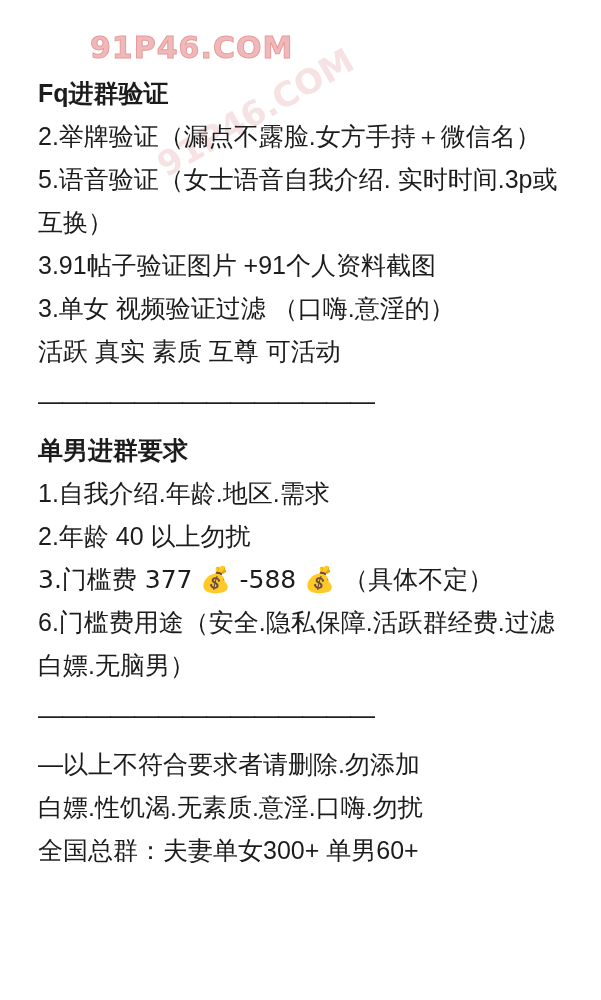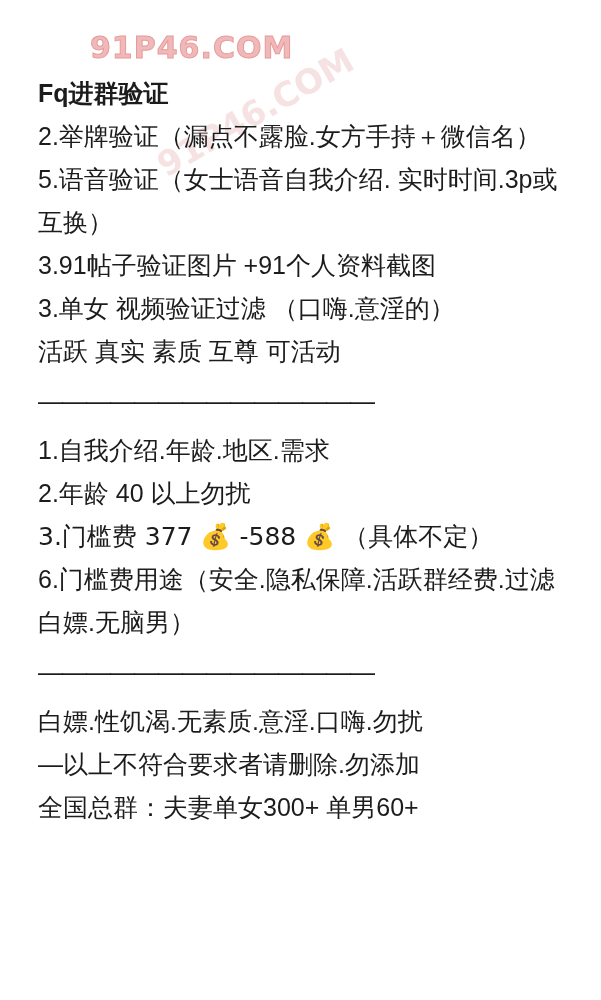--- a/index.html
+++ b/index.html
@@ -101,30 +101,31 @@
       <div class="line">3.91帖子验证图片 +91个人资料截图</div>
       <div class="line">3.单女 视频验证过滤 （口嗨.意淫的）</div>
       <div class="line">活跃 真实 素质 互尊 可活动</div>
     </div>
 
     <div class="gap-small"></div>
     <div class="divider">——————————————</div>
     <div class="gap-small"></div>
 
     <div class="block">
+      <div class="line heading">单男进群要求</div>
       <div class="line">1.自我介绍.年龄.地区.需求</div>
       <div class="line">2.年龄 40 以上勿扰</div>
       <div class="line emoji">3.门槛费 377 💰 -588 💰 （具体不定）</div>
       <div class="line">6.门槛费用途（安全.隐私保障.活跃群经费.过滤白嫖.无脑男）</div>
     </div>
 
     <div class="gap-small"></div>
     <div class="divider">——————————————</div>
     <div class="gap-small"></div>
 
     <div class="block">
+      <div class="line">—以上不符合要求者请删除.勿添加</div>
       <div class="line">白嫖.性饥渴.无素质.意淫.口嗨.勿扰</div>
-      <div class="line">—以上不符合要求者请删除.勿添加</div>
       <div class="line">全国总群：夫妻单女300+ 单男60+</div>
     </div>
 
   </div>
 </div>
 
 </body></html>

